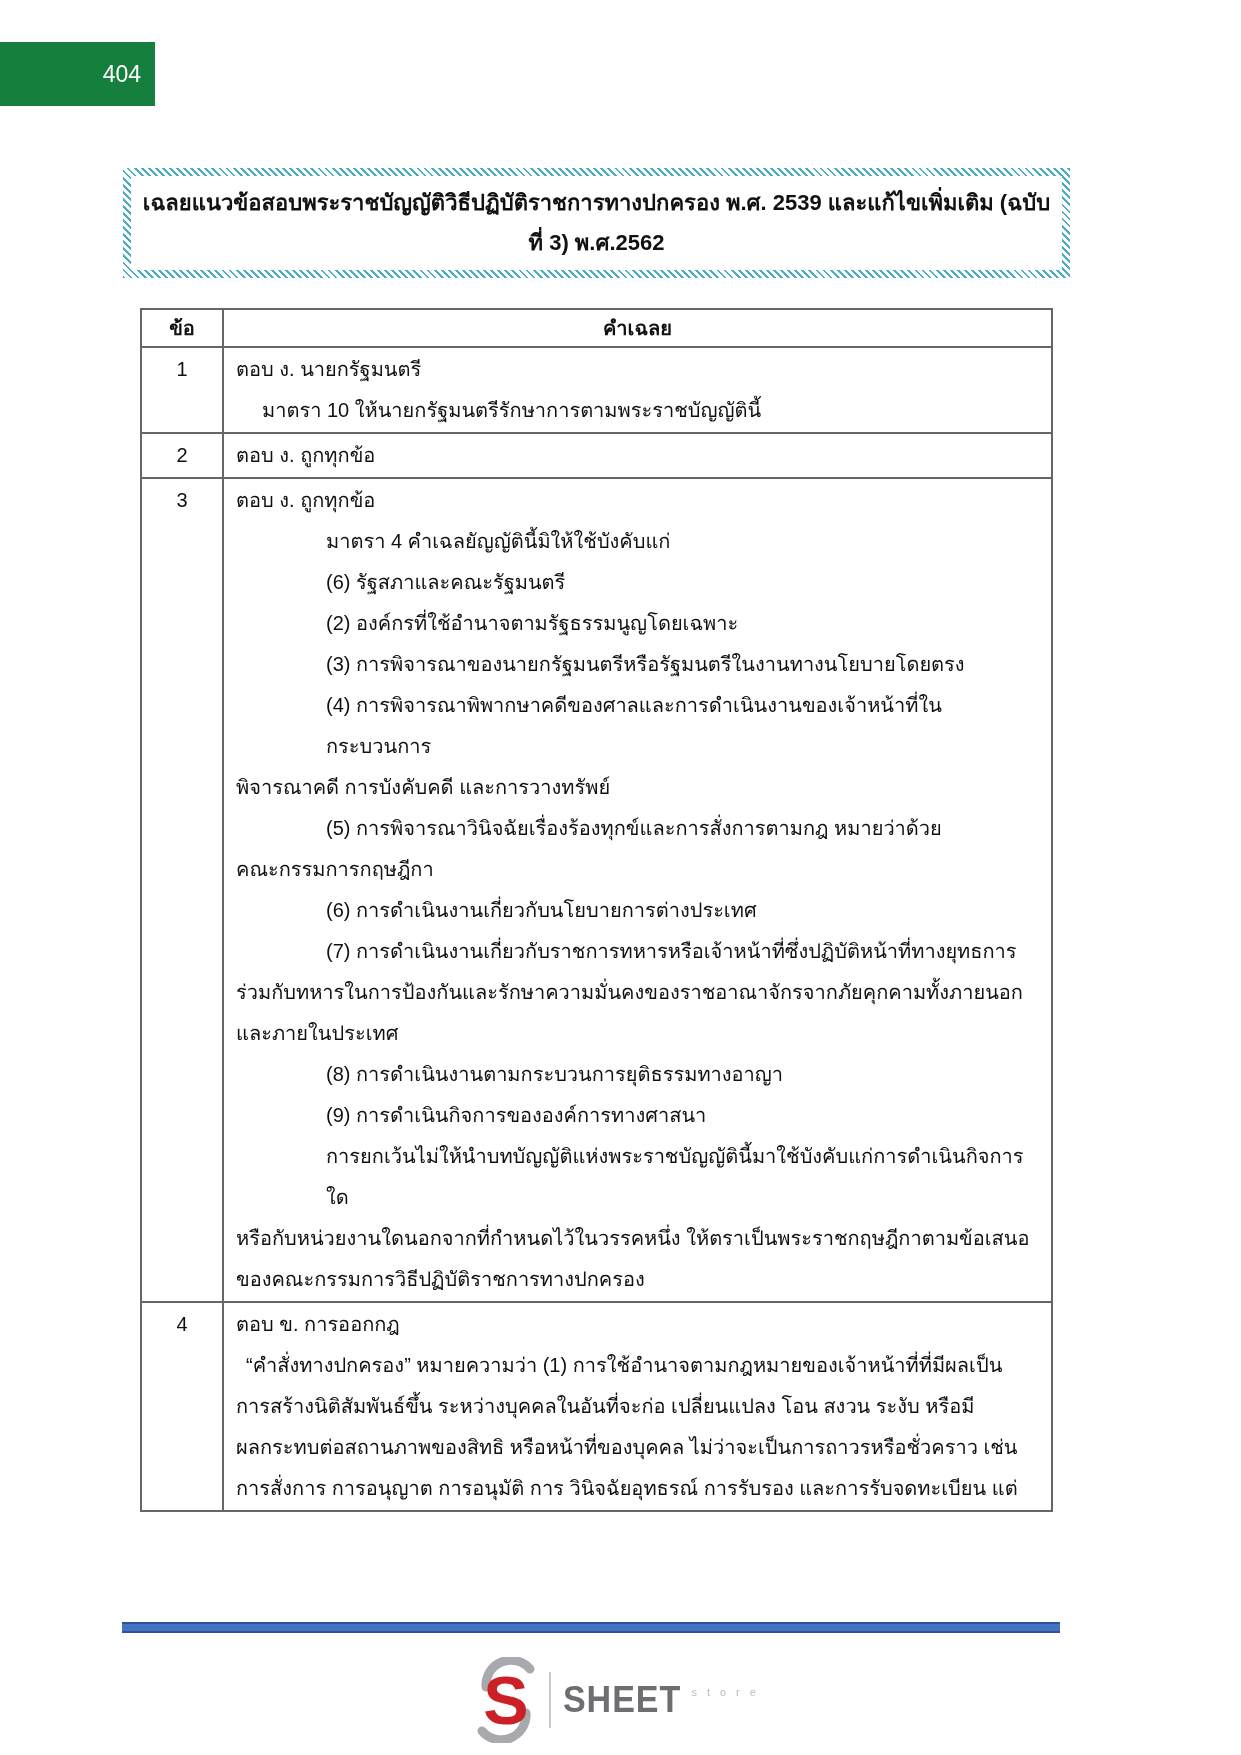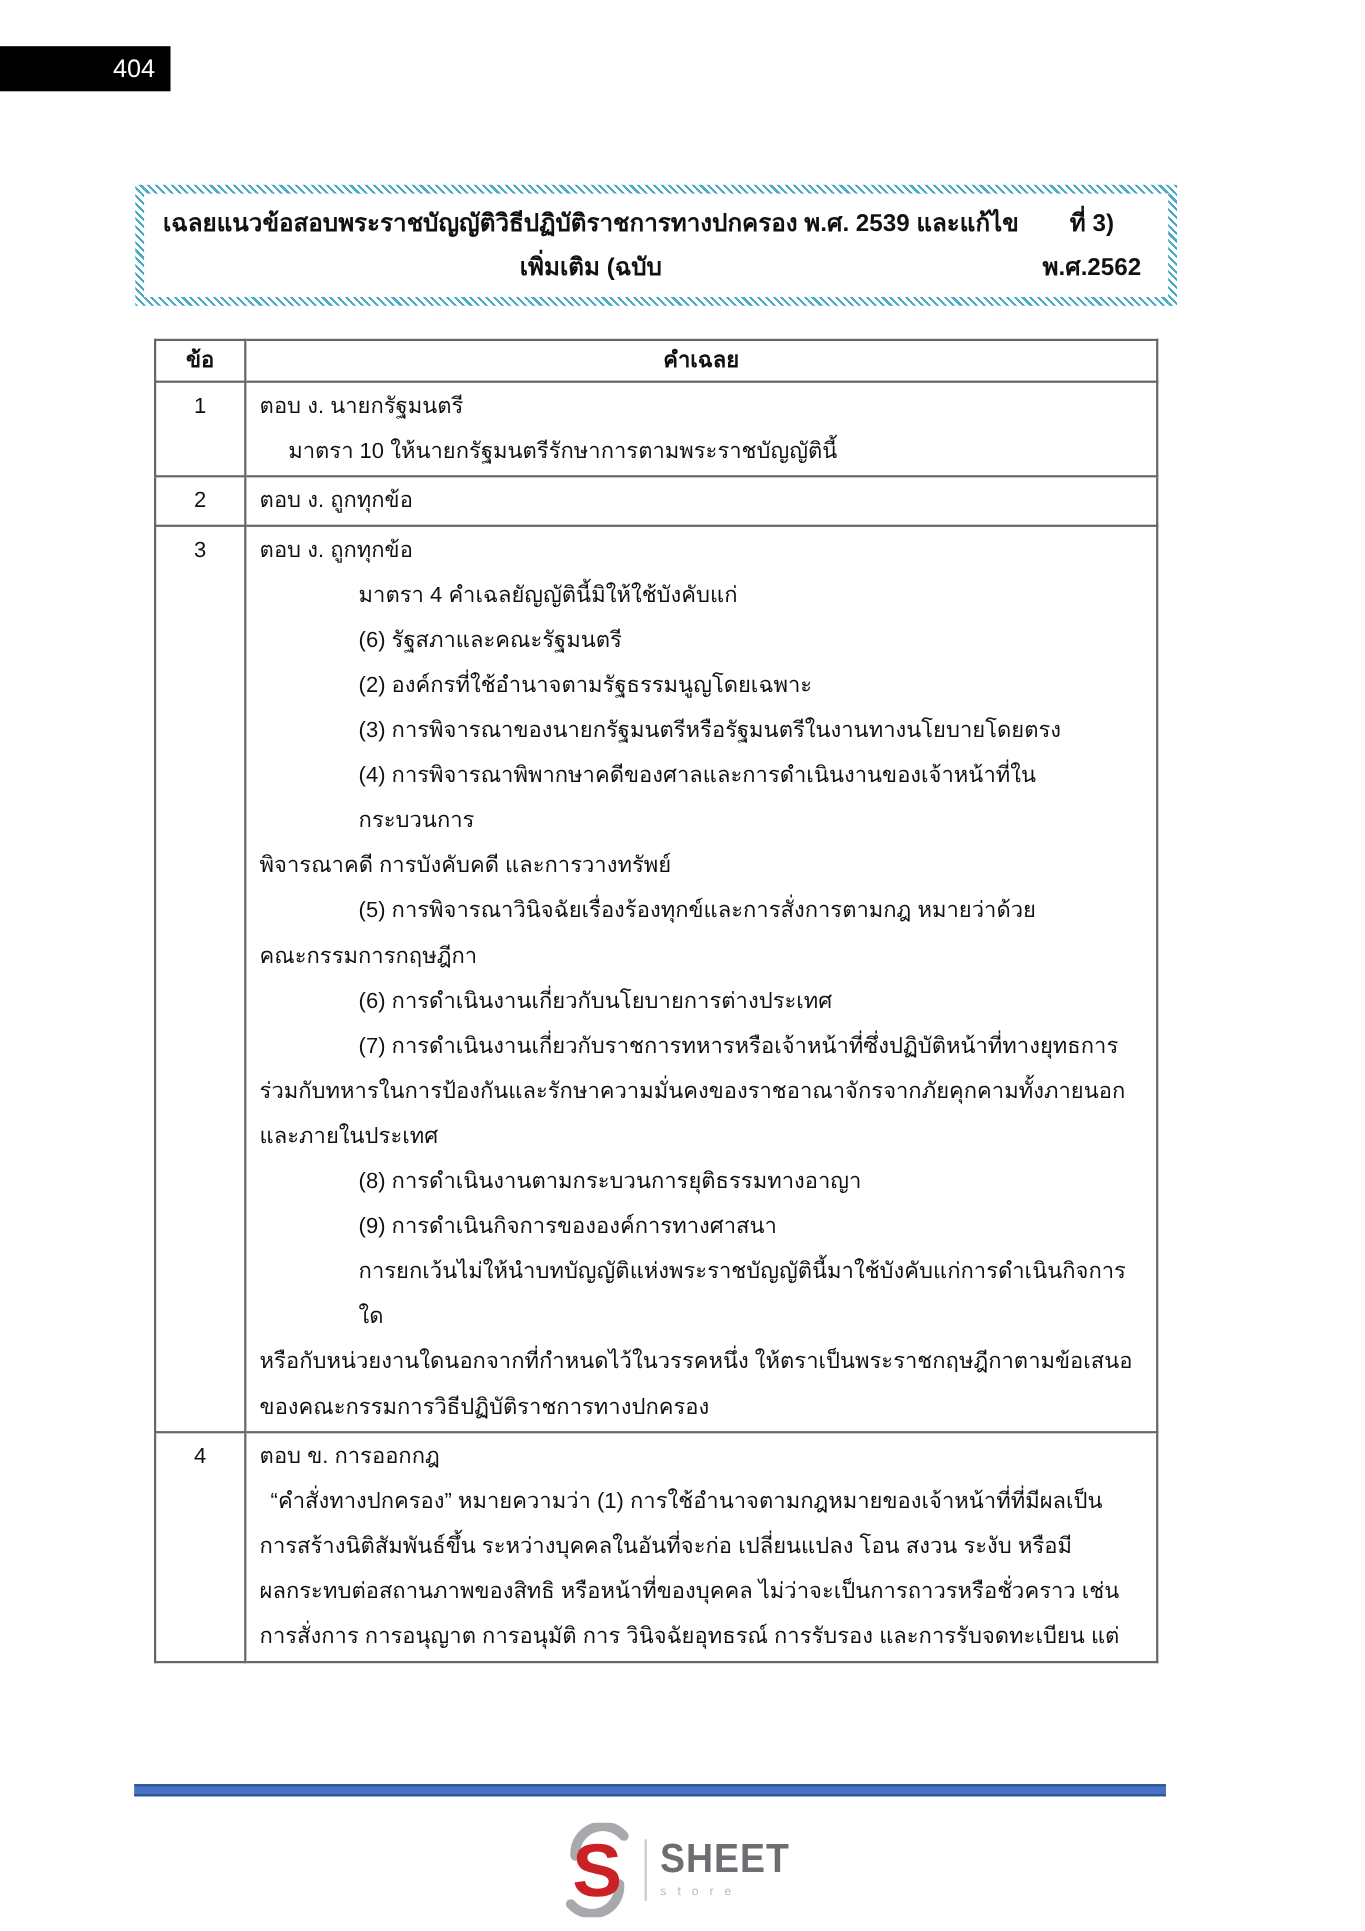--- a/index.html
+++ b/index.html
@@ -11,36 +11,36 @@
   html,body{background:#ffffff;}
   body{
     font-family:"Liberation Sans","DejaVu Sans",sans-serif;
     color:#111;
   }
   .page{
     position:relative;width:1241px;height:1755px;background:#fff;overflow:hidden;
   }
   
   .page-badge{
-    position:absolute;left:0;top:42px;width:155px;height:41px;background:#000000;
+    position:absolute;left:0;top:42px;width:155px;height:64px;background:#15803d;
     color:#fff;display:flex;align-items:center;justify-content:flex-end;
     padding-right:14px;font-size:23px;
   }
   
   .copyright-box{
     position:absolute;left:176px;top:43px;width:809px;height:67px;
     border:2px solid #1a1a1a;display:flex;align-items:center;
     padding:0 14px;font-size:21px;white-space:nowrap;
   }
   
   .title-box{
     position:absolute;left:123px;top:168px;width:947px;height:110px;
     border:8px solid transparent;
     border-image:repeating-linear-gradient(45deg,var(--hatch) 0,var(--hatch) 2px,#ffffff 2px,#ffffff 5px) 8;
-    display:flex;flex-direction:row;align-items:center;justify-content:center;
+    display:flex;flex-direction:column;align-items:center;justify-content:center;
     text-align:center;font-weight:bold;font-size:22px;line-height:40px;
     padding:0 10px;
   }
   
   table.answer-table{
     position:absolute;left:140px;top:308px;width:913px;
     border-collapse:collapse;table-layout:fixed;
   }
   table.answer-table th,table.answer-table td{
     border:2px solid var(--table_border);
@@ -64,21 +64,21 @@
     position:absolute;left:122px;top:1622px;width:938px;height:11px;
     background:var(--bar_fill);
     border-top:2px solid var(--bar_edge);border-bottom:2px solid var(--bar_edge);
   }
   .logo{
     position:absolute;left:0;top:1650px;width:100%;height:100px;
     display:flex;align-items:center;justify-content:center;gap:12px;
   }
   .logo-mark{width:62px;height:86px;flex:0 0 auto;}
   .logo-sep{width:2px;height:56px;background:#c9cacc;flex:0 0 auto;}
-  .logo-text{display:flex;flex-direction:column;justify-content:center;}
+  .logo-text{display:flex;flex-direction:row;justify-content:center;}
   .logo-name{
     color:var(--logo_gray);font-weight:bold;font-size:37px;line-height:38px;
     letter-spacing:1px;transform:scaleX(.92);transform-origin:left;
   }
   .logo-sub{
     color:var(--logo_lightgray);font-size:11px;letter-spacing:10px;line-height:18px;
     margin-top:2px;
   }
 </style>
 </head>

